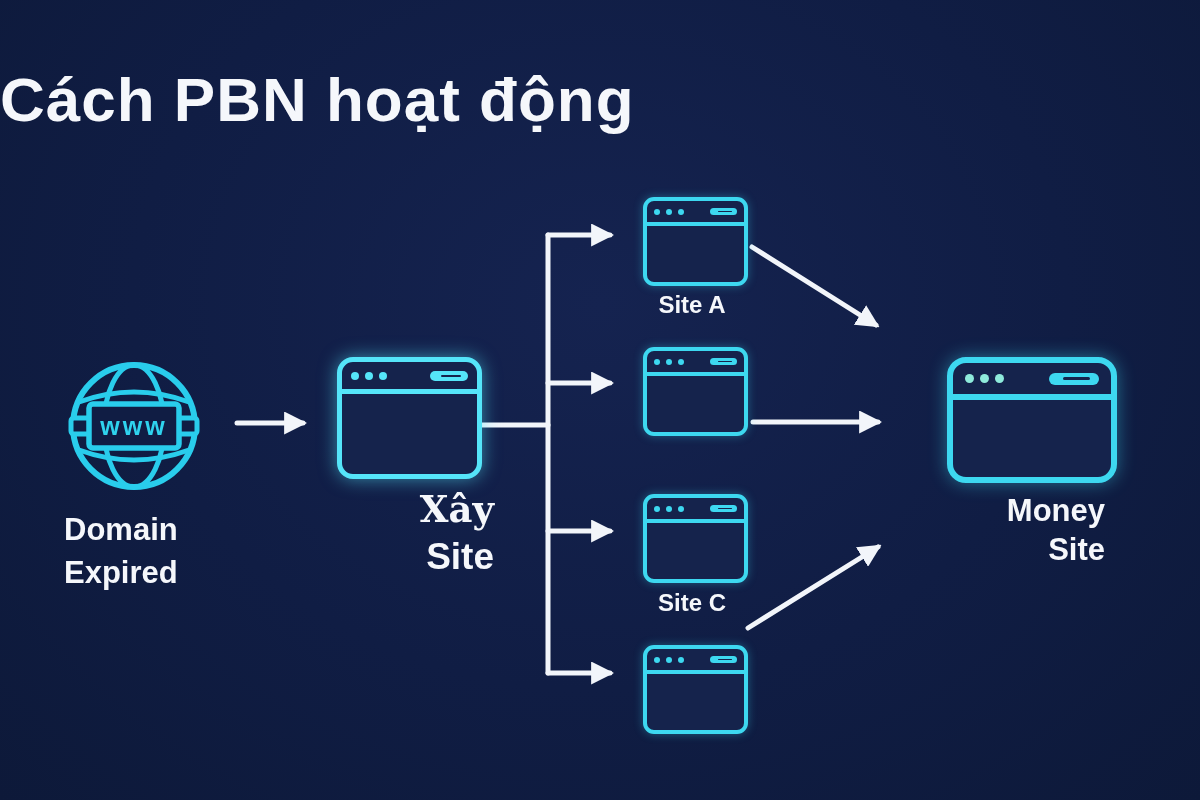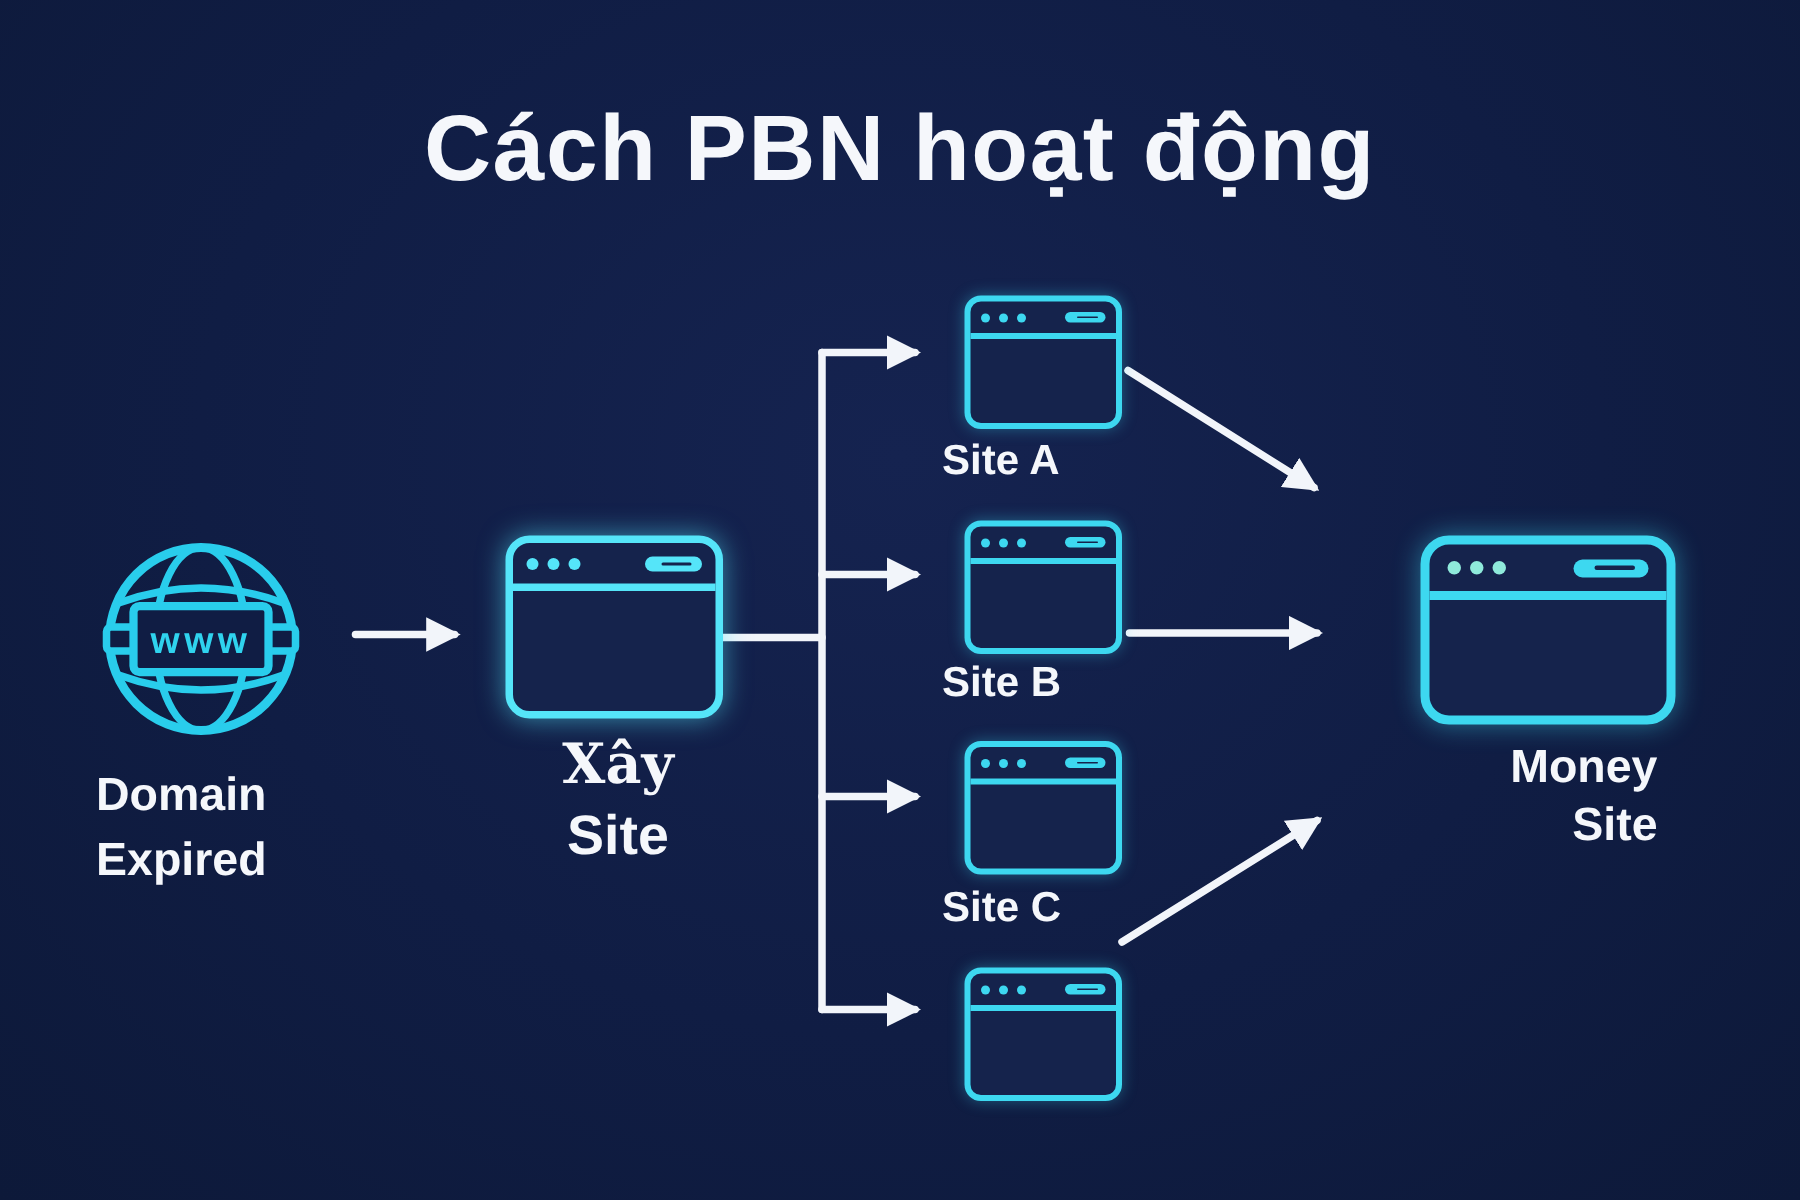--- a/index.html
+++ b/index.html
@@ -6,21 +6,21 @@
   .canvas{
     position:relative;
     width:1200px;height:800px;
     overflow:hidden;
     background:radial-gradient(ellipse at 50% 38%, #152350 0%, #101d44 55%, #0d1939 100%);
     font-family:"Liberation Sans", sans-serif;
   }
   
   .page-title{
     position:absolute;top:64px;left:0;width:100%;
-    margin:0;text-align:center;
+    margin:0;text-align:left;
     font-size:62px;font-weight:bold;letter-spacing:1px;
     color:#f5f7fb;
   }
   
   .connectors{position:absolute;left:0;top:0;z-index:1;}
   .connectors line{stroke:#f2f5fa;stroke-width:5;stroke-linecap:round;}
   
   .window{
     position:absolute;z-index:2;
     background:#15234c;
@@ -63,23 +63,23 @@
     border-width:6px;border-radius:19px;
     box-shadow:0 0 18px rgba(61,216,240,.45);}
   .win-money .win-bar{height:37px;border-bottom-width:6px;padding:0 12px;}
   .win-money .dot{width:9px;height:9px;background:#8feadb;}
   .win-money .pill{width:50px;height:12px;}
   
   .globe{position:absolute;left:56px;top:348px;z-index:2;}
   
   .node-label{position:absolute;z-index:2;color:#f5f7fb;font-weight:bold;}
   .lbl-expired{left:64px;top:508px;font-size:31px;line-height:43px;text-align:left;}
-  .lbl-pbn{left:330px;top:486px;width:164px;font-size:37px;line-height:47px;text-align:center;}
+  .lbl-pbn{left:330px;top:486px;width:164px;font-size:37px;line-height:47px;text-align:right;}
   .lbl-pbn .script-line{font-family:"DejaVu Serif", serif;}
-  .lbl-site{left:628px;width:128px;font-size:28px;}
+  .lbl-site{left:628px;width:128px;font-size:24px;text-align:center;}
   .lbl-site-a{top:291px;}
   .lbl-site-b{top:439px;}
   .lbl-site-c{top:589px;}
   .lbl-site-n{top:738px;}
   .lbl-money{left:947px;top:491px;width:158px;font-size:31px;line-height:39px;text-align:right;}
 </style>
 </head>
 <body>
 
 <div class="canvas">
@@ -154,21 +154,20 @@
     <div class="win-bar">
       <div class="dots">
         <span class="dot"></span>
         <span class="dot"></span>
         <span class="dot"></span>
       </div>
       <span class="pill"></span>
     </div>
     <div class="win-body"></div>
   </div>
-  <div class="node-label lbl-site lbl-site-b">Site B</div>
 
   <div class="window win-sm win-site-c">
     <div class="win-bar">
       <div class="dots">
         <span class="dot"></span>
         <span class="dot"></span>
         <span class="dot"></span>
       </div>
       <span class="pill"></span>
     </div>

